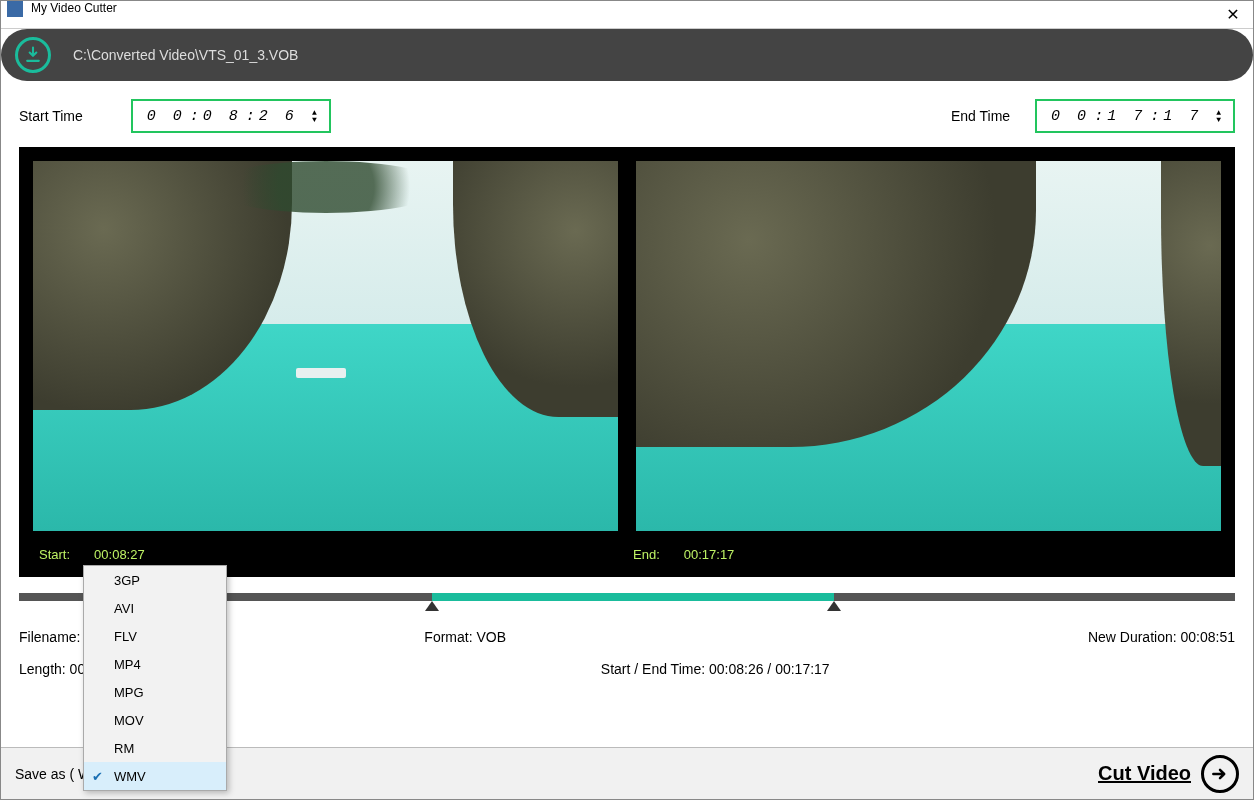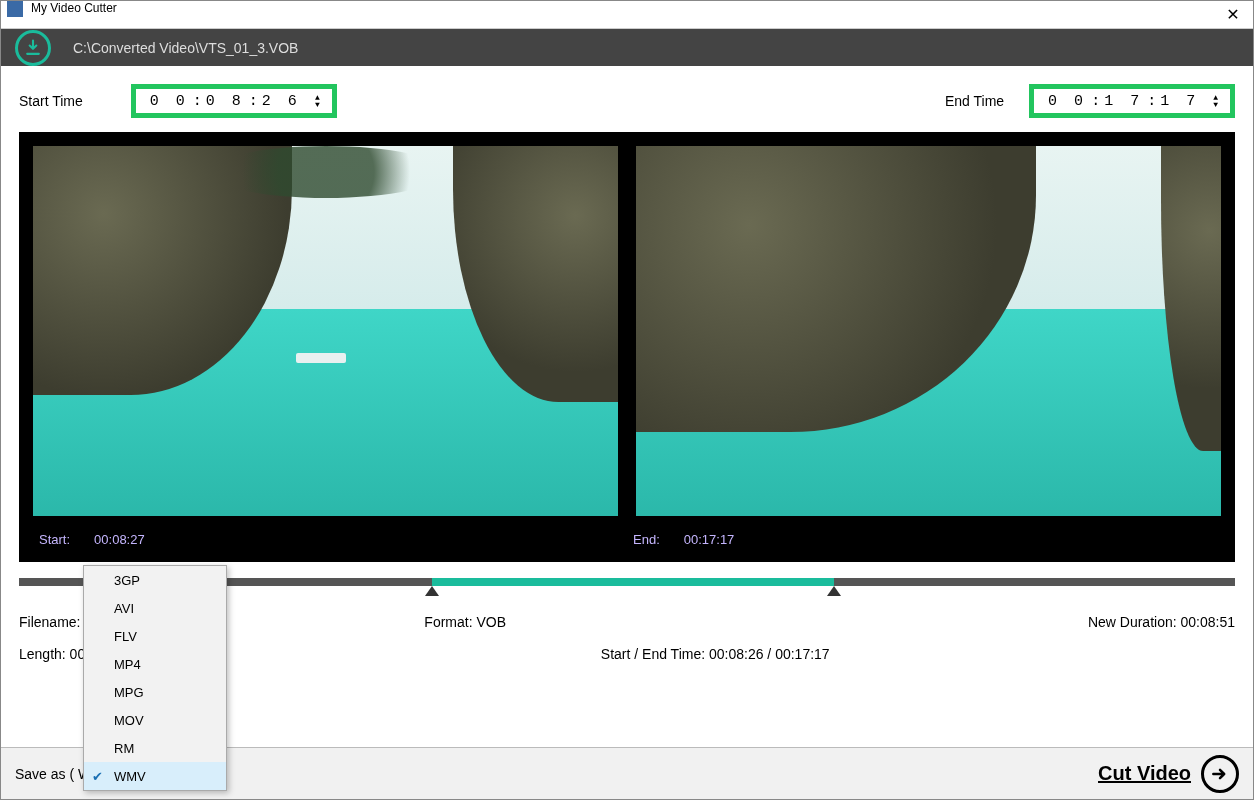--- a/index.html
+++ b/index.html
@@ -31,26 +31,27 @@
   }
   .titlebar .title { flex: 1; font-size: 12px; }
   .titlebar .close {
     width: 40px; height: 100%;
     display: flex; align-items: center; justify-content: center;
     font-size: 16px;
     cursor: pointer;
   }
   
   .headerbar {
-    height: 37px;
+    height: 52px;
     background: #444;
     display: flex;
     align-items: center;
     padding-left: 14px;
     color: #ddd;
+    border-radius: 26px;
   }
   .headerbar .logo {
     width: 36px; height: 36px;
     border: 3px solid #1abc9c;
     border-radius: 50%;
     display: flex; align-items: center; justify-content: center;
     margin-right: 22px;
   }
   .headerbar .logo svg { width: 20px; height: 20px; }
   .headerbar .path { font-size: 14px; }
@@ -67,28 +68,29 @@
   .time-row {
     display: flex;
     justify-content: space-between;
     align-items: flex-end;
     margin-bottom: 14px;
   }
   .time-group { display: flex; align-items: center; gap: 48px; }
   .time-group.right { gap: 25px; }
   .time-label { font-size: 14px; }
   .time-input {
-    border: 5px solid #22c55e;
+    border: 2px solid #22c55e;
     height: 34px;
     display: flex;
     align-items: center;
     padding: 0 8px 0 14px;
     font-family: "Courier New", monospace;
     letter-spacing: 4px;
     font-size: 15px;
+    font-style: italic;
   }
   .time-input .val { }
   .time-input .sep { margin: 0 4px; letter-spacing: 0;}
   .time-input .spinner {
     margin-left: 14px;
     display: flex;
     flex-direction: column;
     line-height: 7px;
     font-size: 8px;
     cursor: pointer;
@@ -142,21 +144,21 @@
     opacity:.8;
   }
   .frame .boat {
     position:absolute; left: 45%; top: 56%; width: 50px; height: 10px;
     background: #e8f0f0; border-radius: 2px;
   }
 
   .preview-labels {
     height: 46px;
     display: flex;
-    color: #c4b5fd;
+    color: #bef264;
     font-size: 13px;
   }
   .preview-labels .lab {
     flex: 1;
     display: flex;
     align-items: center;
     gap: 24px;
     padding-left: 6px;
   }
 

